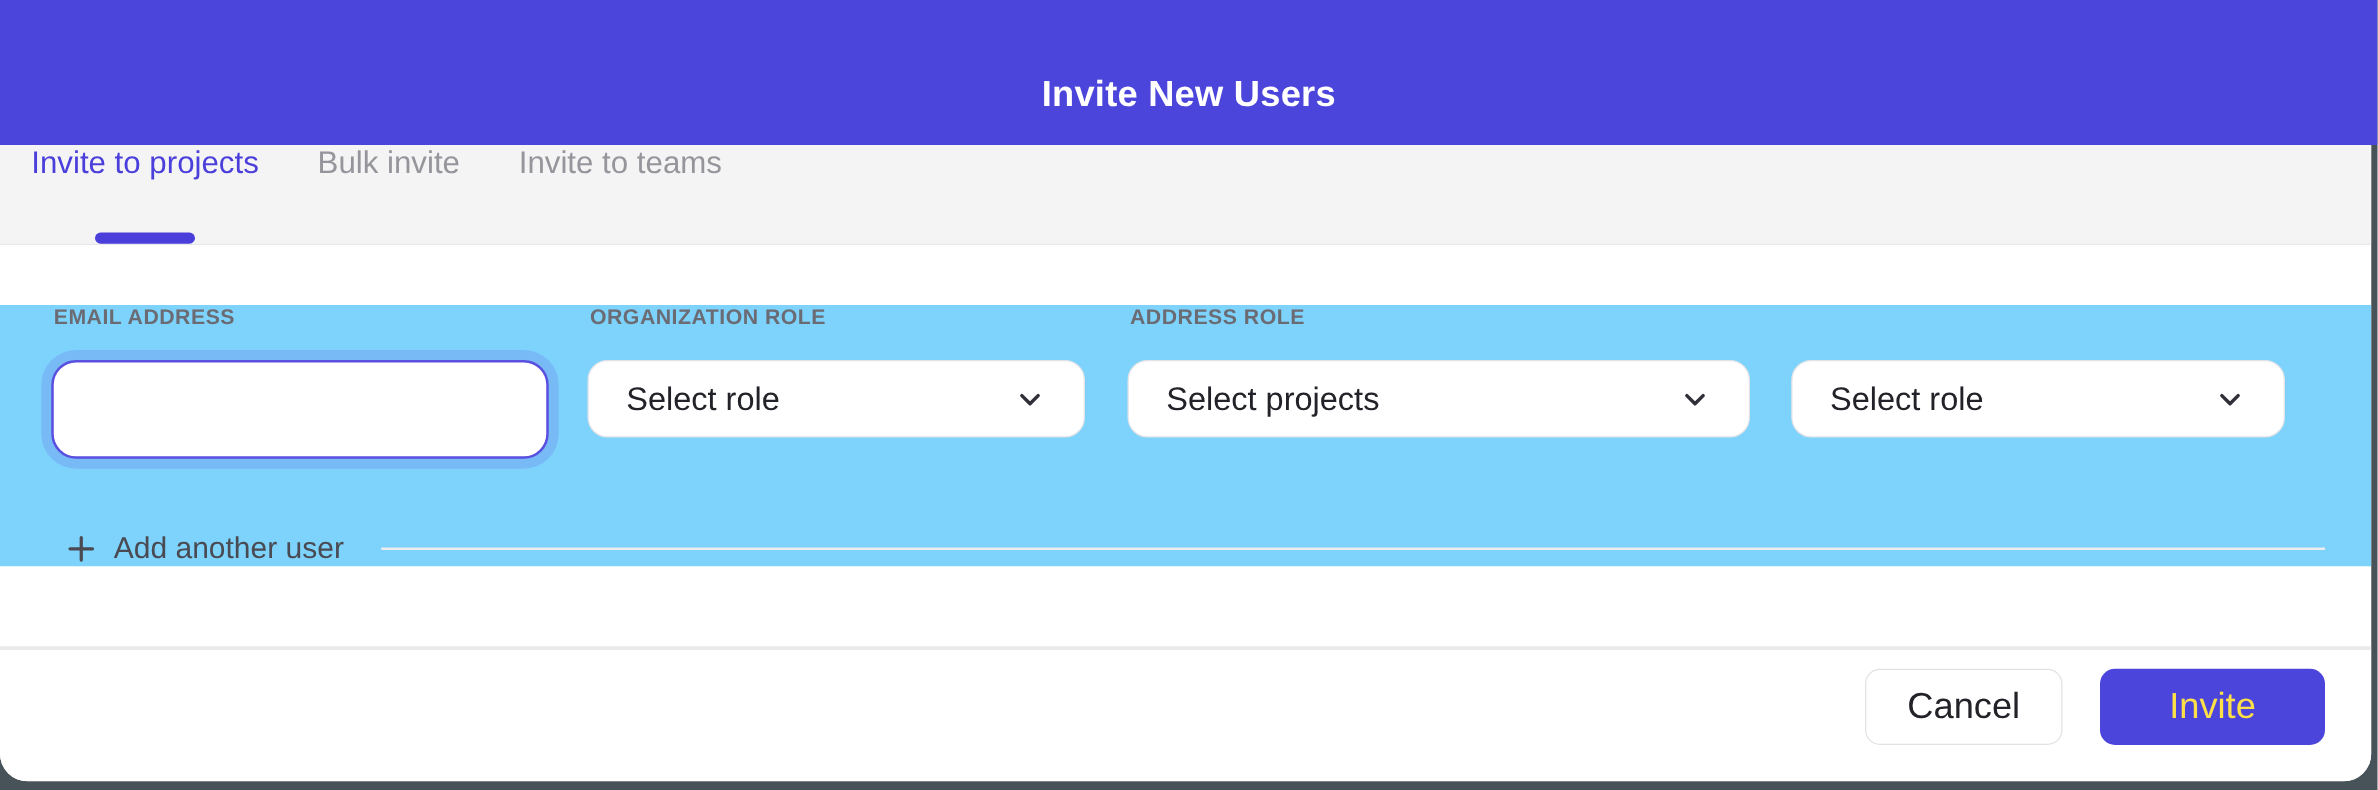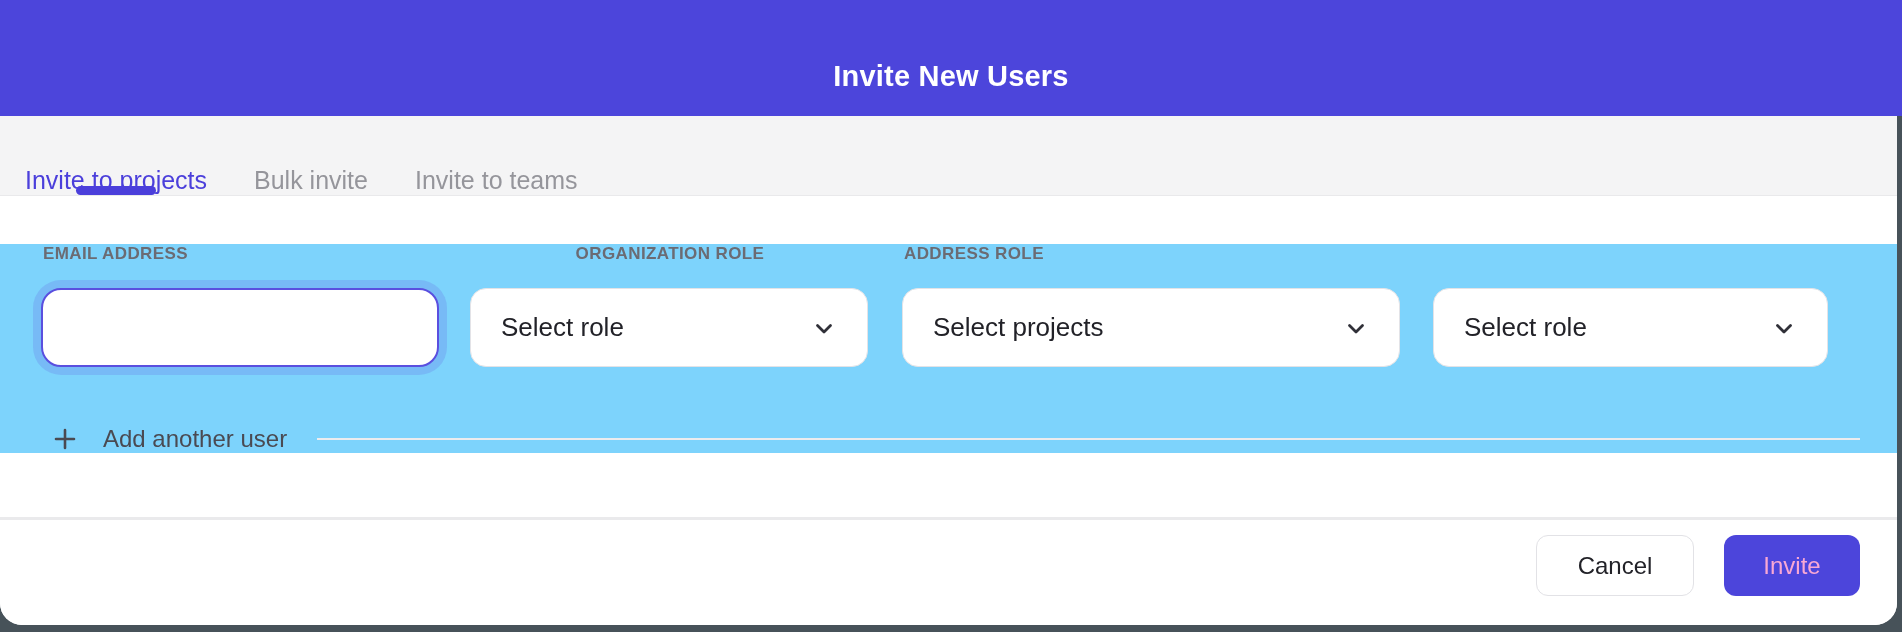--- a/index.html
+++ b/index.html
@@ -21,79 +21,79 @@
   }
   .header h1 {
     color:#ffffff; font-size:29px; font-weight:700; letter-spacing:0.2px;
   }
   .tabbar {
     margin-top:116px; height:80px; background:#f4f4f5;
     border-bottom:1px solid #e9e9eb;
     display:flex; align-items:center; padding-left:25px; gap:47px;
   }
   .tab {
-    position:relative; height:100%; display:flex; align-items:flex-end;
+    position:relative; height:100%; display:flex; align-items:flex-start;
     font-size:25px; color:#95959b; cursor:pointer; white-space:nowrap;
   }
   .tab.active { color:#4b3fdb; font-weight:500; }
   .tab.active::after {
     content:""; position:absolute; left:50%; transform:translateX(-50%);
     bottom:0; width:80px; height:9px; border-radius:5px; background:#4b3fdb;
   }
   .content { background:#7dd3fc; padding-left:41px; }
   .labels-row { display:flex; margin-top:48px; }
   .fields-row { display:flex; margin-top:24px; align-items:flex-start; }
   .col1 { width:398px; margin-right:31px; }
-  .col2 { width:398px; margin-right:34px;text-align:center; }
+  .col2 { width:398px; margin-right:34px; }
   .col3 { width:498px; margin-right:33px; }
   .col4 { width:395px; }
   .field-label {
     font-size:17px; font-weight:700; letter-spacing:0.4px; color:#6b6b73;
     padding-left:2px;
   }
   .email-input {
     width:398px; height:79px; border:2px solid #5a4fdf; border-radius:20px;
     box-shadow:0 0 0 8px rgba(97,89,227,0.20);
     font-family:"Liberation Sans", sans-serif; font-size:26px; color:#222228;
     padding:0 24px; outline:none; background:#ffffff;
   }
   .select {
-    height:79px; border:1.5px solid #e3e3e7; border-radius:16px;
+    height:62px; border:1.5px solid #e3e3e7; border-radius:16px;
     background:#ffffff; display:flex; align-items:center;
     justify-content:space-between; padding:16px 30px; cursor:pointer;
   }
   .select .select-value { font-size:26px; font-weight:500; color:#222228; }
   .chevron { display:flex; align-items:center; }
   .add-row {
     display:flex; align-items:center; margin-top:58px;
     padding-left:12px; padding-right:37px; height:28px;
   }
   .add-btn {
-    display:flex; align-items:center; gap:26px; cursor:pointer;
+    display:flex; align-items:center; gap:14px; cursor:pointer;
     background:none; border:none; padding:0;
     font-family:"Liberation Sans", sans-serif;
   }
   .add-btn .add-label { font-size:24px; font-weight:500; color:#4a4a52; }
   .add-divider { flex:1; height:2px; background:#ececee; margin-left:30px; }
   .footer {
     position:absolute; left:0; top:517px; width:1897px; height:108px;
     background:#ffffff; border-top:3px solid #eaeaec;
     display:flex; justify-content:flex-end; align-items:flex-start;
     gap:30px; padding:15px 37px 0 0;
   }
   .btn {
     height:61px; border-radius:12px; font-family:"Liberation Sans", sans-serif;
-    font-size:24px; cursor:pointer; display:flex; align-items:center;
+    font-size:29px; cursor:pointer; display:flex; align-items:center;
     justify-content:center;
   }
   .btn-cancel {
     width:158px; background:#ffffff; border:1.5px solid #e2e2e6; color:#222228;
   }
   .btn-invite {
-    width:136px; background:#4c45db; border:none; color:#f9a8d4;
+    width:180px; background:#4c45db; border:none; color:#fde047;
   }
 </style>
 </head>
 <body>
 
 <div class="header">
   <h1>Invite New Users</h1>
 </div>
 
 <div class="modal">

